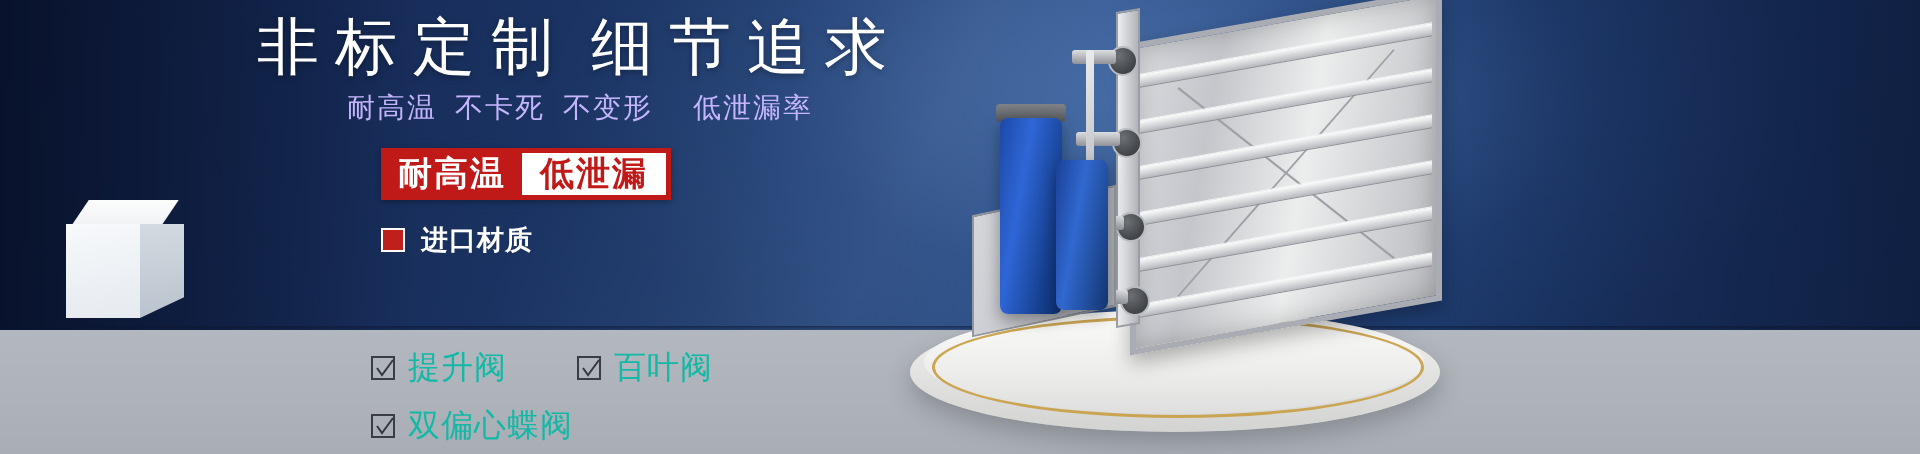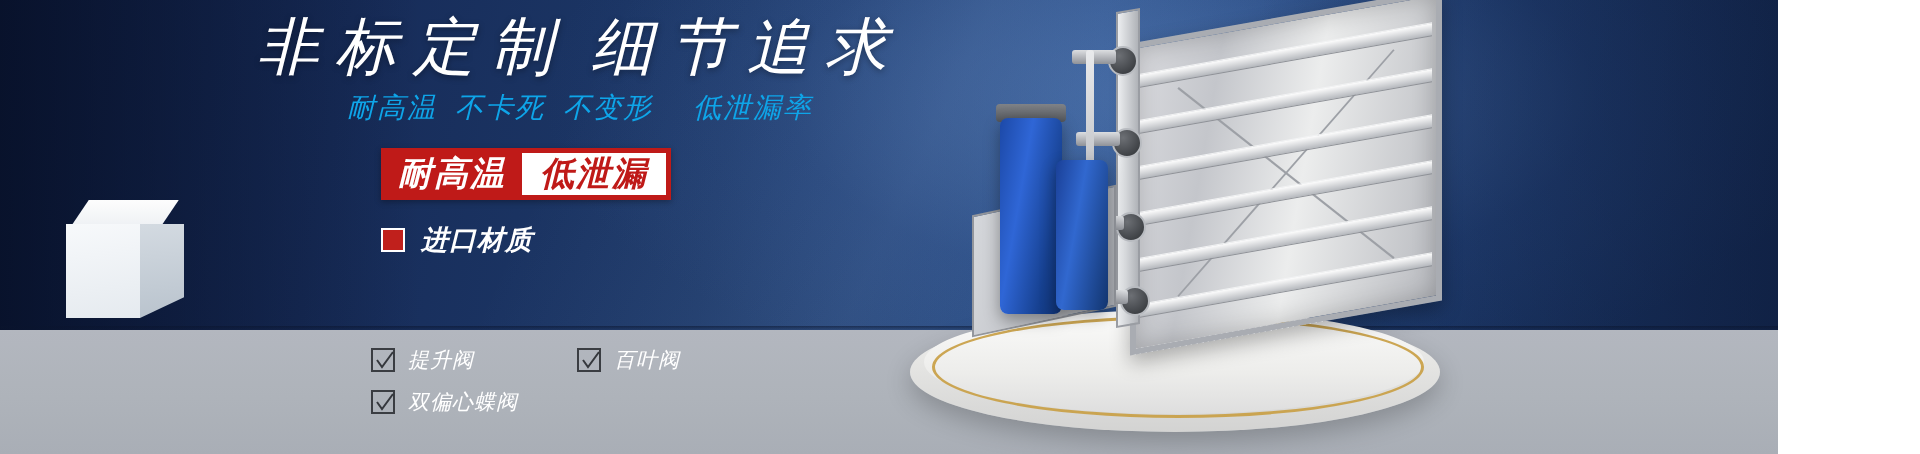--- a/index.html
+++ b/index.html
@@ -5,25 +5,24 @@
   html, body {
     margin: 0;
     padding: 0;
     background: #fff;
   }
   body {
     font-family: "Liberation Sans", "DejaVu Sans", sans-serif;
   }
   .banner {
     position: relative;
-    width: 1778px;
+    width: 1920px;
     height: 454px;
     overflow: hidden;
     background: #1e3566;
-    font-style: italic;
   }
 
   
   .bg-top {
     position: absolute;
     left: 0; top: 0;
     width: 1920px;
     height: 330px;
     background:
       radial-gradient(ellipse 900px 420px at 62% 30%, rgba(90,130,190,0.55) 0%, rgba(50,85,150,0.20) 45%, rgba(20,42,95,0) 72%),
@@ -110,21 +109,21 @@
     text-shadow: 0 2px 6px rgba(0,0,0,0.35);
     white-space: nowrap;
   }
   .headline .gap { display: inline-block; width: 22px; }
 
   .subhead {
     position: absolute;
     left: 0; top: 94px;
     width: 1160px;
     text-align: center;
-    color: #0ea5e9;
+    color: #c4b5fd;
     font-size: 28px;
     line-height: 1.0;
     letter-spacing: 2px;
     white-space: nowrap;
   }
   .subhead .sp-sm { display: inline-block; width: 18px; }
   .subhead .sp-lg { display: inline-block; width: 40px; }
 
   
   .badge {
@@ -212,22 +211,22 @@
   .chk {
     position: relative;
     width: 24px;
     height: 24px;
     border: 2px solid #3a3d42;
     box-sizing: border-box;
     flex: none;
   }
   .chk svg { position: absolute; left: 2px; top: 1px; }
   .valve-label {
-    color: #ffffff;
-    font-size: 21px;
+    color: #14b8a6;
+    font-size: 32px;
     letter-spacing: 1px;
   }
 
   
   .product {
     position: absolute;
     left: 880px;
     top: 0;
     width: 1040px;
     height: 454px;

